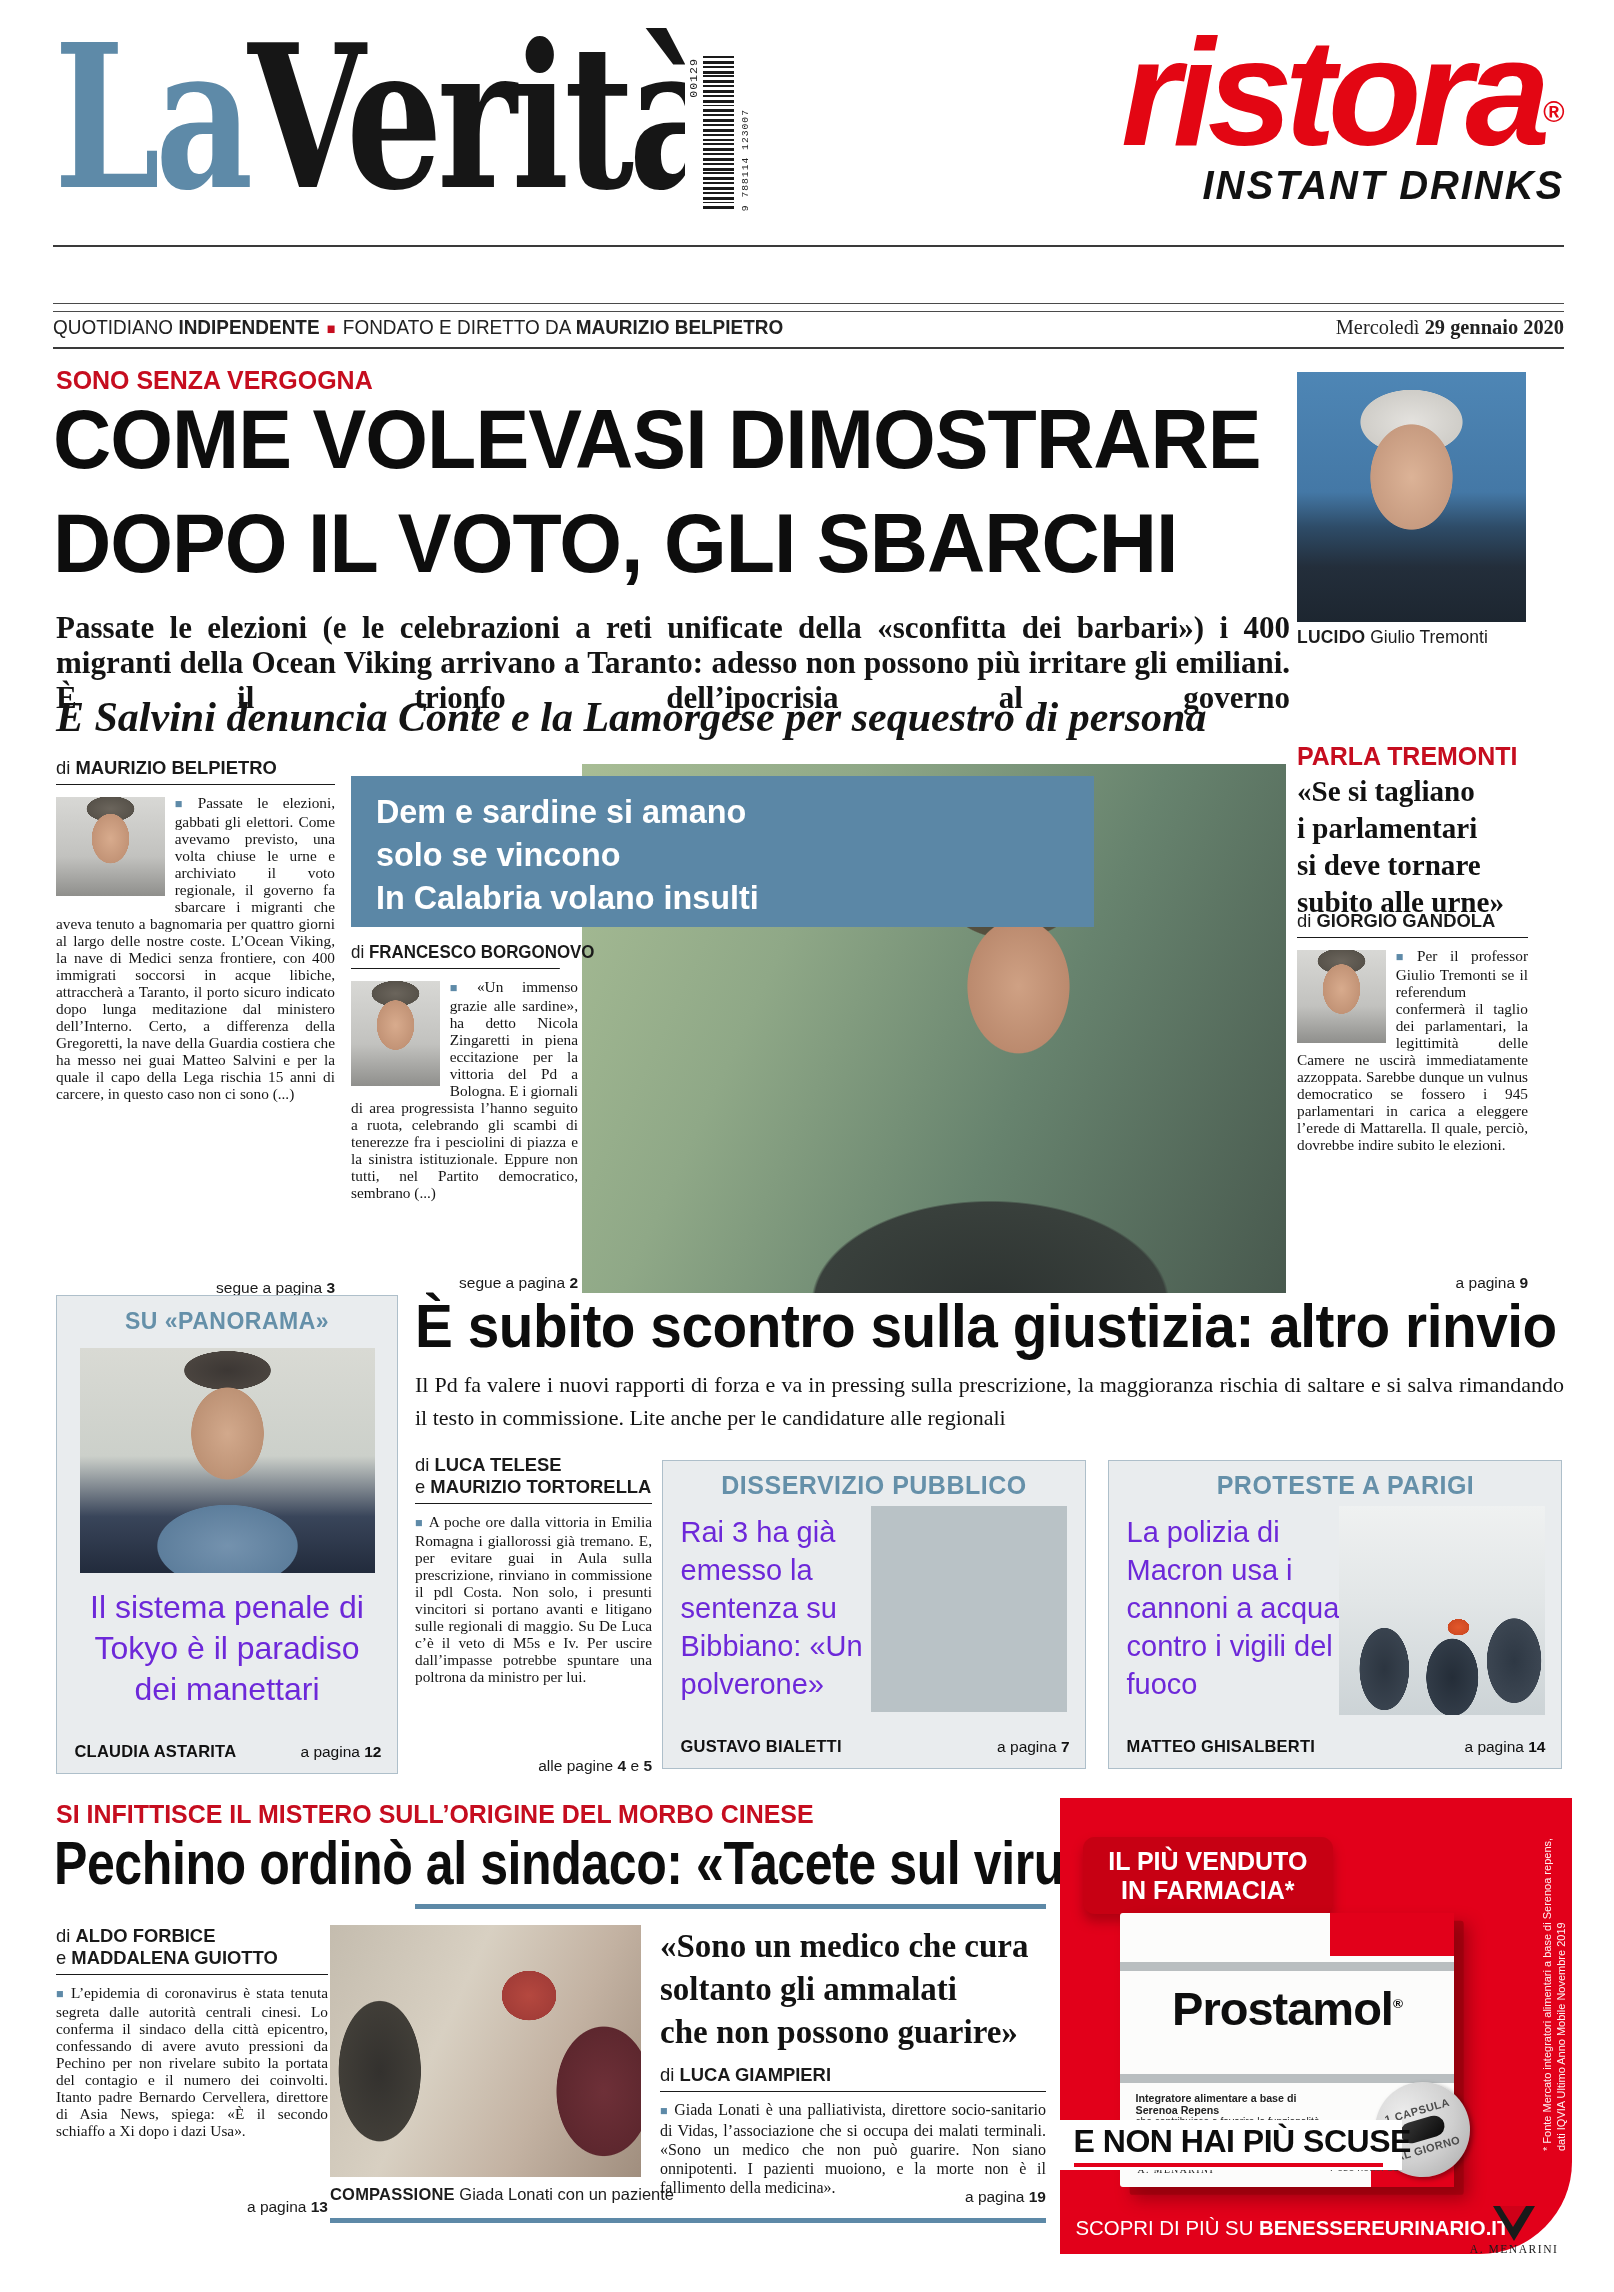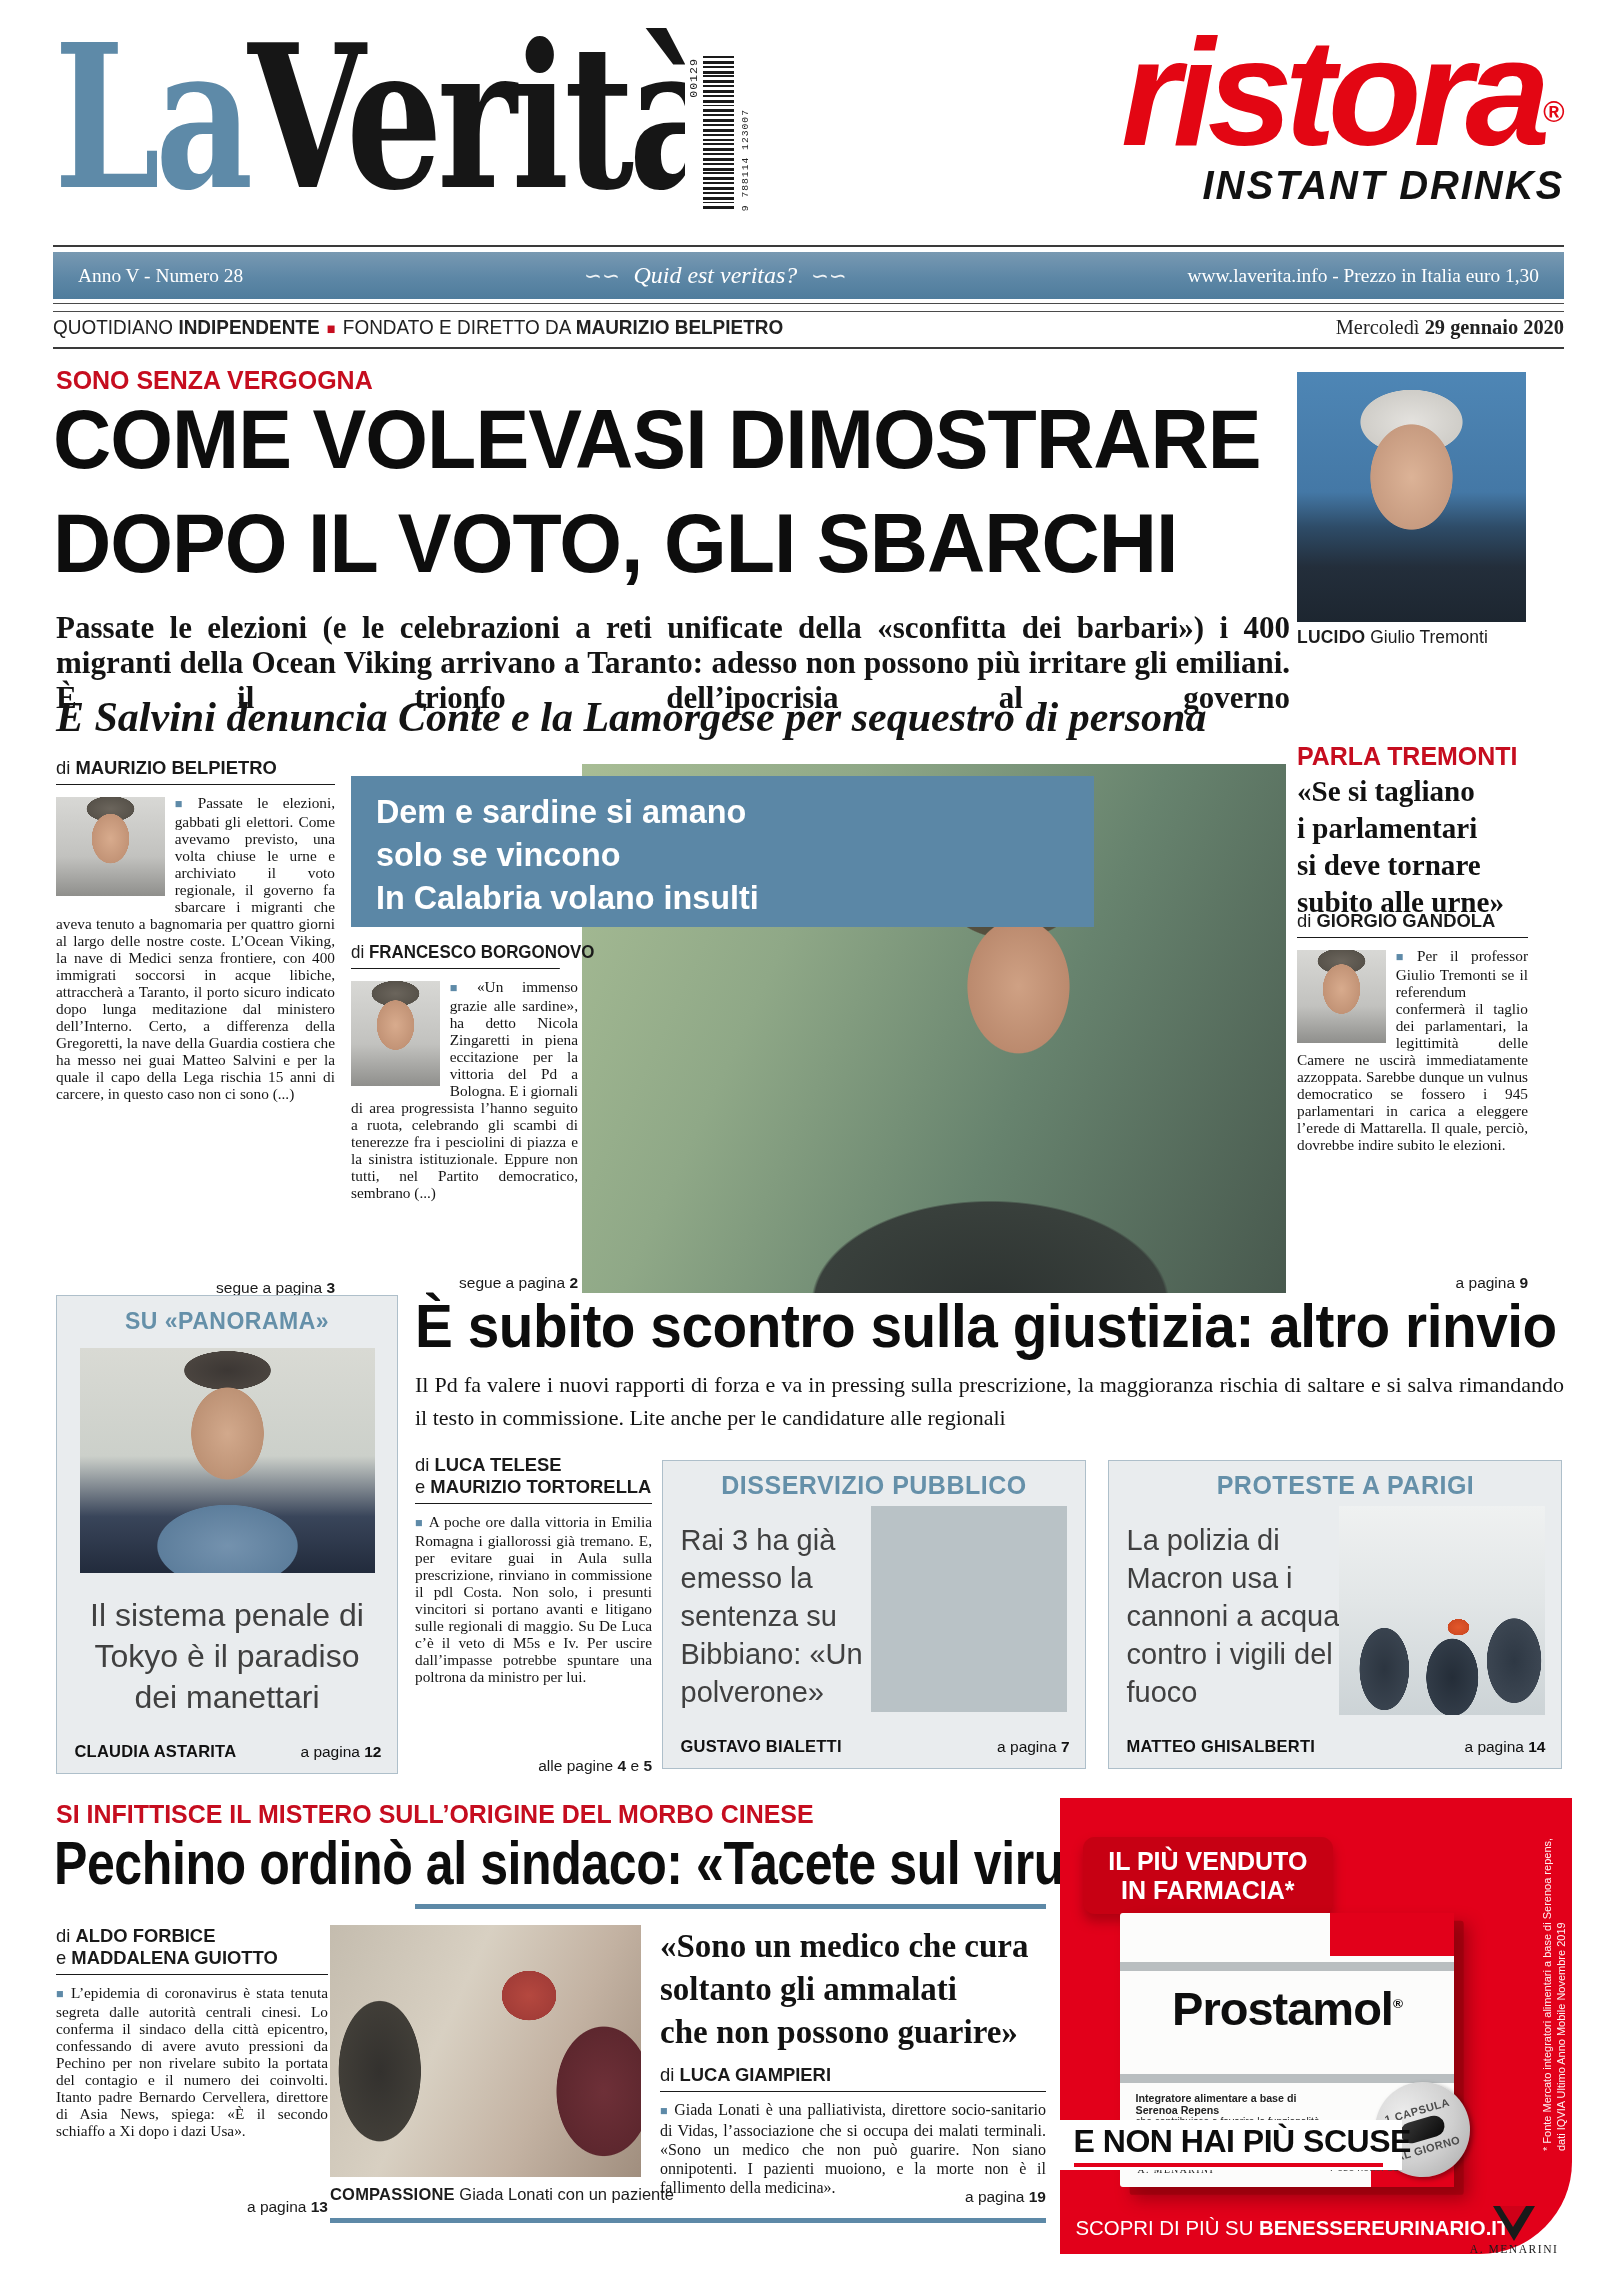--- a/index.html
+++ b/index.html
@@ -91,21 +91,21 @@
 
   
   .col{box-sizing:border-box;}
   .byline{font-size:18.4px;color:#1a1a1a;border-bottom:1.9px solid #1a1a1a;padding-bottom:4.9px;margin-bottom:8.7px;
           line-height:22px;}
   .btext{font-family:"Liberation Serif","DejaVu Serif",serif;font-size:15.3px;line-height:17px;color:#151515;overflow:hidden;}
   .bullet{color:#5e8aa8;font-size:12.6px;padding-right:4.9px;}
   .cont{position:absolute;right:0;bottom:0;font-size:15.5px;color:#1a1a1a;background:#fff;padding-left:5.8px;}
   .boxhead{color:#6590a9;font-weight:700;text-align:center;letter-spacing:0.5px;}
   .graybox{background:#e9ecee;border:1px solid #aebfca;box-sizing:border-box;}
-  .lighthead{font-size:29px;line-height:38px;color:#404040;margin-top:8px;}
+  .lighthead{font-size:29px;line-height:38px;color:#6d28d9;}
   .box-bottom{position:absolute;left:17.5px;right:15.5px;bottom:11.6px;display:flex;justify-content:space-between;align-items:baseline;}
   .box-author{font-weight:700;font-size:16.5px;letter-spacing:0.2px;}
   .box-page{font-size:15.5px;}
 
   
   .sardine-box{left:351px;top:776px;width:743px;height:151px;background:#5b87a6;box-sizing:border-box;
                padding:13.6px 0 0 25px;}
   .sardine-box div{color:#fff;font-weight:700;font-size:33px;line-height:43px;transform:scaleX(.98);transform-origin:left;white-space:nowrap;}
 
   
@@ -174,25 +174,20 @@
     <span class="bc-num bc-top">00129</span>
     <span class="bc-num bc-bot">9 788114 123007</span>
   </div>
 
   <div class="abs ristora">
     <div class="word"><span>ristora</span><span class="reg">®</span></div>
     <div class="sub">INSTANT DRINKS</div>
   </div>
 
   <div class="abs rule-top"></div>
-  <div class="abs bluebar">
-    <span class="side">Anno V - Numero 28</span>
-    <span class="mid"><span class="orn">∽∽</span><span>Quid est veritas?</span><span class="orn">∽∽</span></span>
-    <span class="side">www.laverita.info - Prezzo in Italia euro 1,30</span>
-  </div>
   <div class="abs dblrule"></div>
 
   <div class="abs dateline">
     <span class="dl-left">
       <span>QUOTIDIANO</span> <b>INDIPENDENTE</b><span class="sq">■</span><span>FONDATO E DIRETTO DA</span> <b>MAURIZIO BELPIETRO</b>
     </span>
     <span class="dl-right"><span>Mercoledì</span> <b>29 gennaio 2020</b></span>
   </div>
   <div class="abs rule-dl"></div>
 

